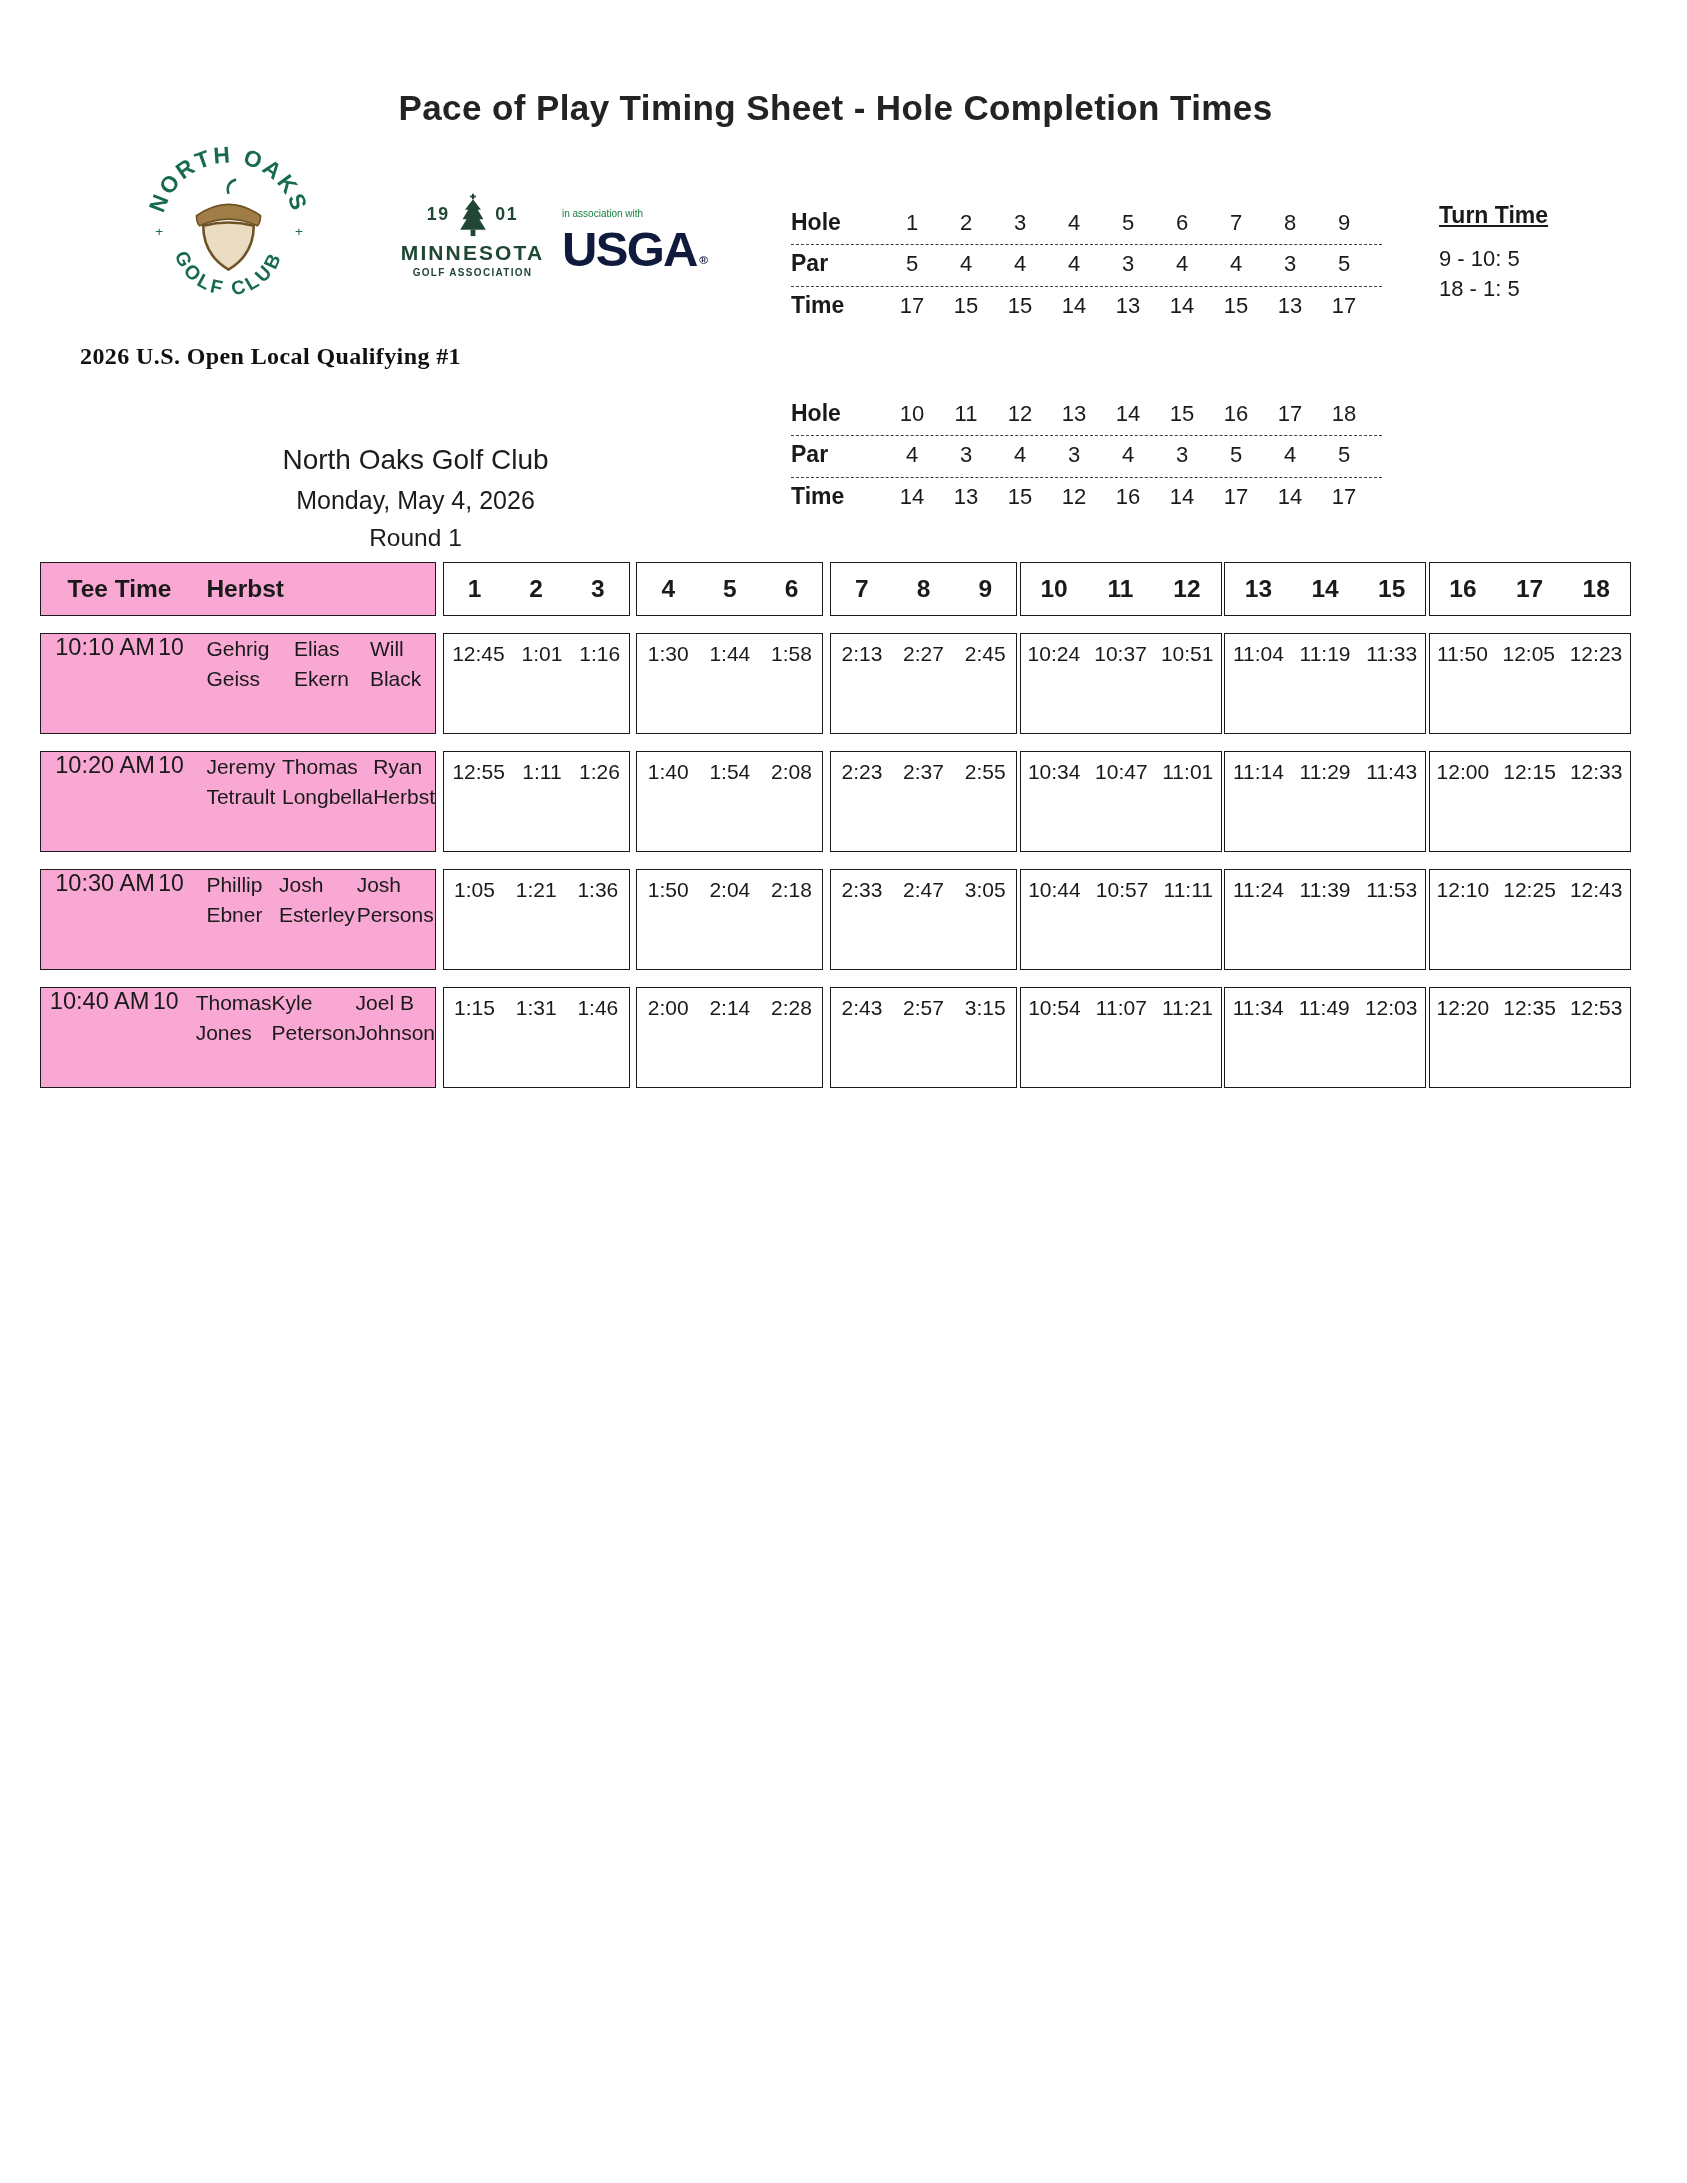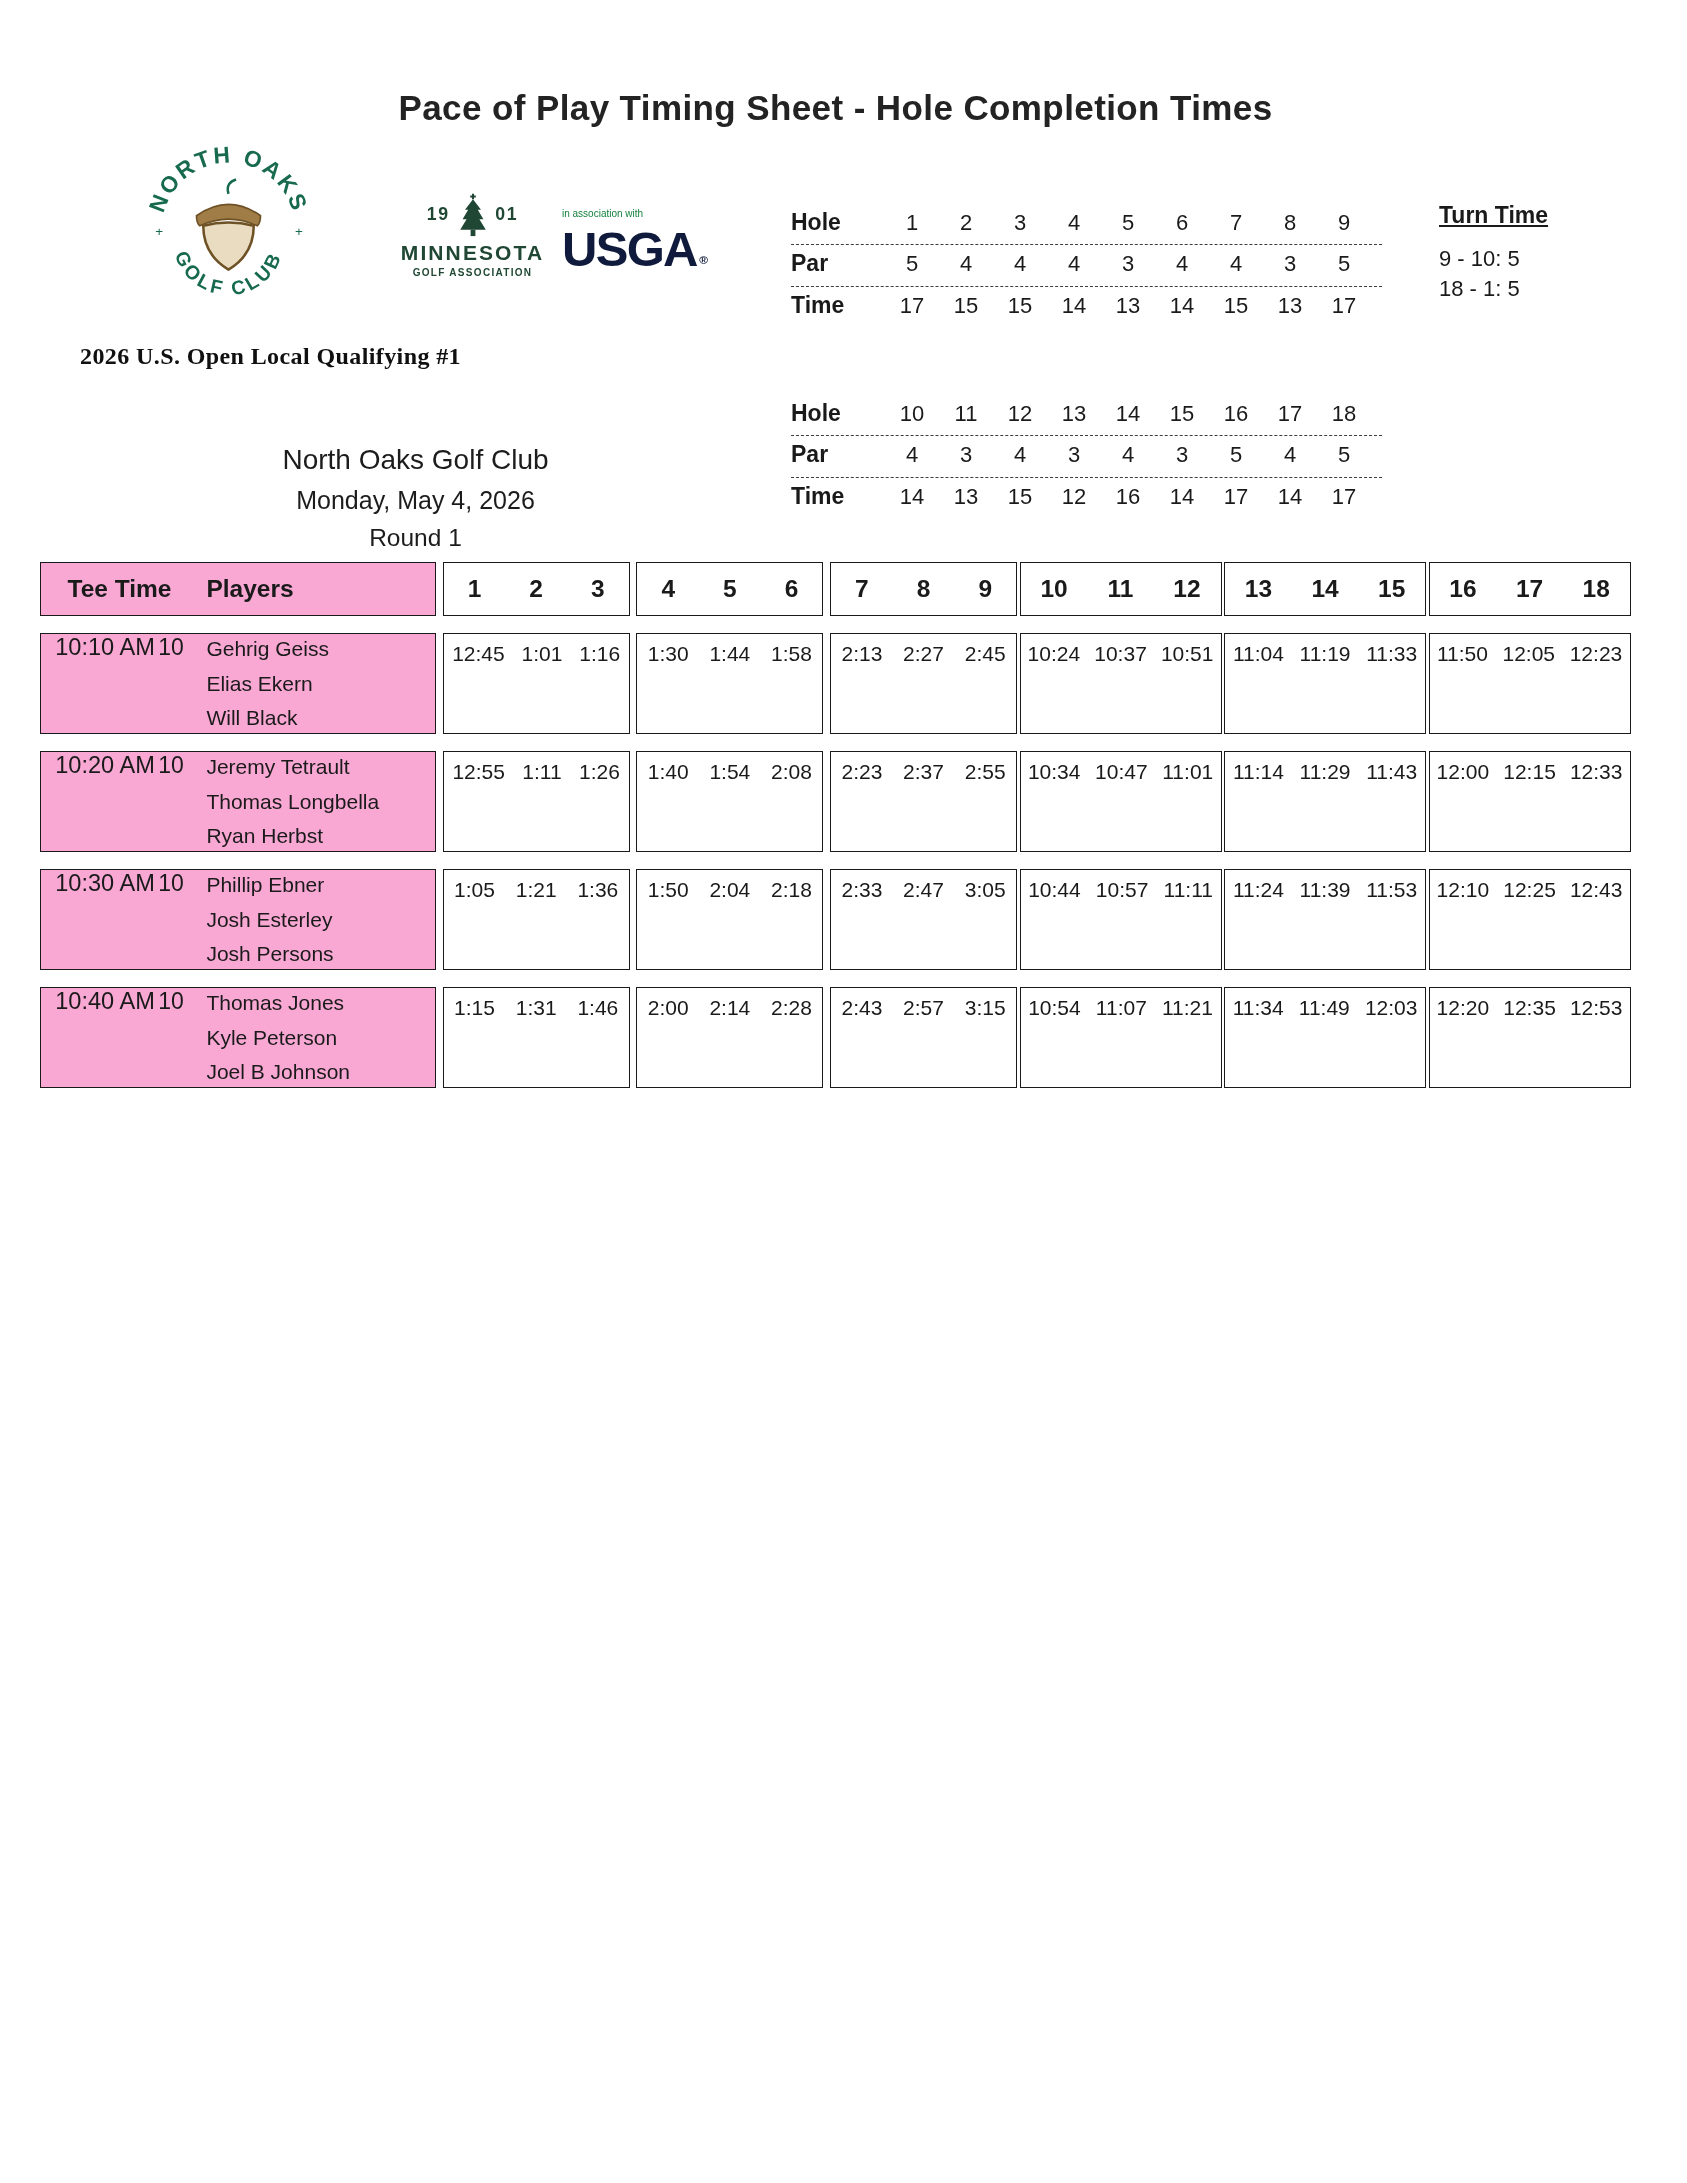--- a/index.html
+++ b/index.html
@@ -64,21 +64,21 @@
   .grp.front{width:187px;margin-left:6.7px}
   .grp.back{width:202px;margin-left:2.5px}
   .hrow .grp{align-items:center}
   .hnum{font-weight:bold;font-size:24.5px}
   .trow .grp{align-items:flex-start;padding-top:7.6px}
   .tval{font-size:21px;white-space:nowrap}
   .tee{width:157px;display:flex;flex-direction:row;justify-content:center;
     text-align:center;gap:3.4px}
   .tee-time{font-size:23.6px}
   .start-hole{font-size:23px}
-  .players{flex:1;padding-left:8.4px;display:flex;flex-direction:column;justify-content:space-between}
+  .players{flex:1;padding-left:8.4px;display:flex;flex-direction:row;justify-content:space-between}
   .pname{font-size:21px;line-height:30px}
 </style>
 </head>
 <body>
 
 <div id="doc-title" class="abs">Pace of Play Timing Sheet - Hole Completion Times</div>
 
 <div id="logo-northoaks" class="abs">
   <svg width="187" height="160" viewBox="0 0 222 190">
     <defs>
@@ -207,21 +207,21 @@
 <div id="venue" class="abs">
   <div class="venue-name">North Oaks Golf Club</div>
   <div class="venue-date">Monday, May  4, 2026</div>
   <div class="venue-round">Round 1</div>
 </div>
 
 <div id="main-table" class="abs">
   <div id="header-row" class="hrow">
     <div class="box1">
       <span class="tee-label">Tee Time</span>
-      <span class="players-label">Players</span>
+      <span class="players-label">Herbst</span>
     </div>
 
   <div class="grp front">
         <span class="hnum">1</span>
         <span class="hnum">2</span>
         <span class="hnum">3</span>
       </div>
       <div class="grp front">
         <span class="hnum">4</span>
         <span class="hnum">5</span>

